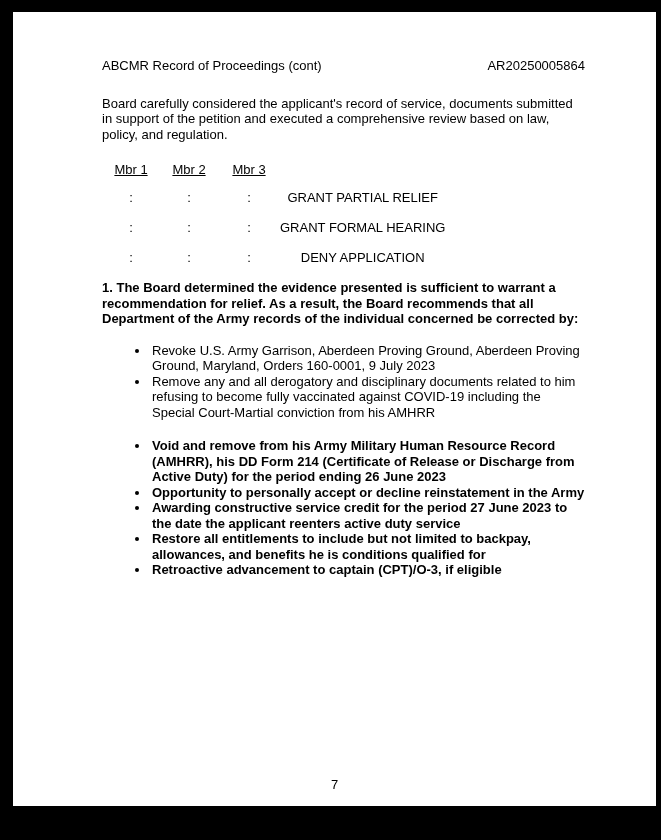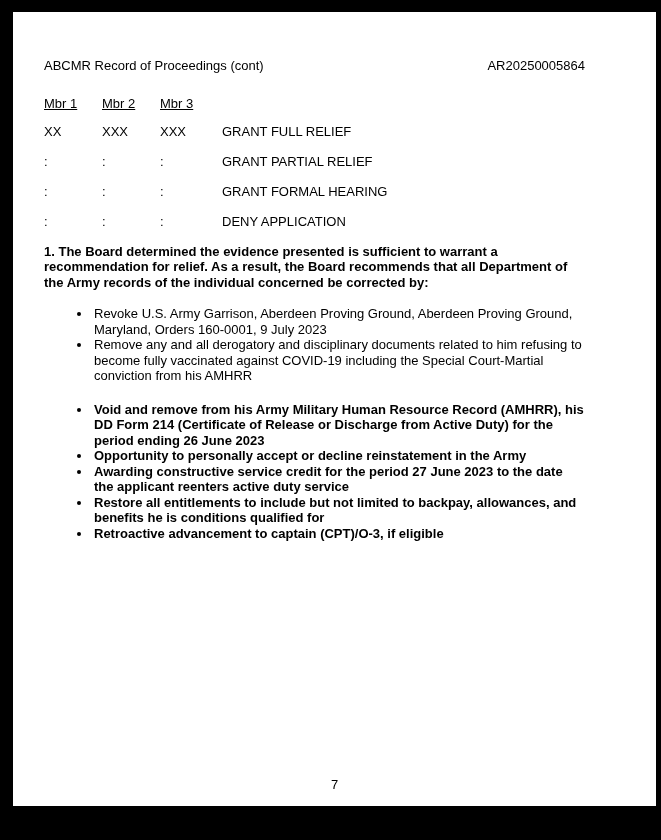--- a/index.html
+++ b/index.html
@@ -15,21 +15,21 @@
   .page {
     position: absolute;
     top: 12px;
     left: 13px;
     right: 5px;
     bottom: 34px;
     background: #ffffff;
     color: #000;
   }
   .content {
-    padding: 46px 71px 0 31px;
+    padding: 46px 71px 0 89px;
     font-size: 13px;
     line-height: 15.5px;
   }
   .doc-header {
     display: flex;
     justify-content: space-between;
     margin-bottom: 22px;
   }
   .para { margin: 0 0 20px 0; }
   .heading {
@@ -37,20 +37,21 @@
     margin: 0 0 14px 0;
   }
   .heading2 {
     text-decoration: underline;
     margin: 26px 0 12px 0;
   }
   .u { text-decoration: underline; }
   table.vote-table {
     border-collapse: collapse;
     margin: 0 0 0 0;
+    text-align: center;
   }
   table.vote-table td {
     padding: 0;
     vertical-align: top;
     font-size: 13px;
     line-height: 15.5px;
   }
   table.vote-table tr td { height: 30px; }
   table.vote-table tr.vote-head td { height: 28px; }
   td.c1 { width: 58px; }
@@ -79,35 +80,30 @@
 <body>
 
 <div class="page">
   <div class="content">
 
     <div class="doc-header">
       <span>ABCMR Record of Proceedings (cont)</span>
       <span>AR20250005864</span>
     </div>
 
+    <p class="para">Board carefully considered the applicant's record of service, documents submitted in support of the petition and executed a comprehensive review based on law, policy, and regulation.</p>
 
 
     <table class="vote-table">
       <tbody>
           <tr class="vote-head">
         <td class="c1"><span class="u">Mbr 1</span></td>
         <td class="c2"><span class="u">Mbr 2</span></td>
         <td class="c3"><span class="u">Mbr 3</span></td>
         <td></td>
-      </tr>
-      <tr>
-        <td class="c1">XX</td>
-        <td class="c2">XXX</td>
-        <td class="c3">XXX</td>
-        <td>GRANT FULL RELIEF</td>
       </tr>
       <tr>
         <td class="c1">:</td>
         <td class="c2">:</td>
         <td class="c3">:</td>
         <td>GRANT PARTIAL RELIEF</td>
       </tr>
       <tr>
         <td class="c1">:</td>
         <td class="c2">:</td>

